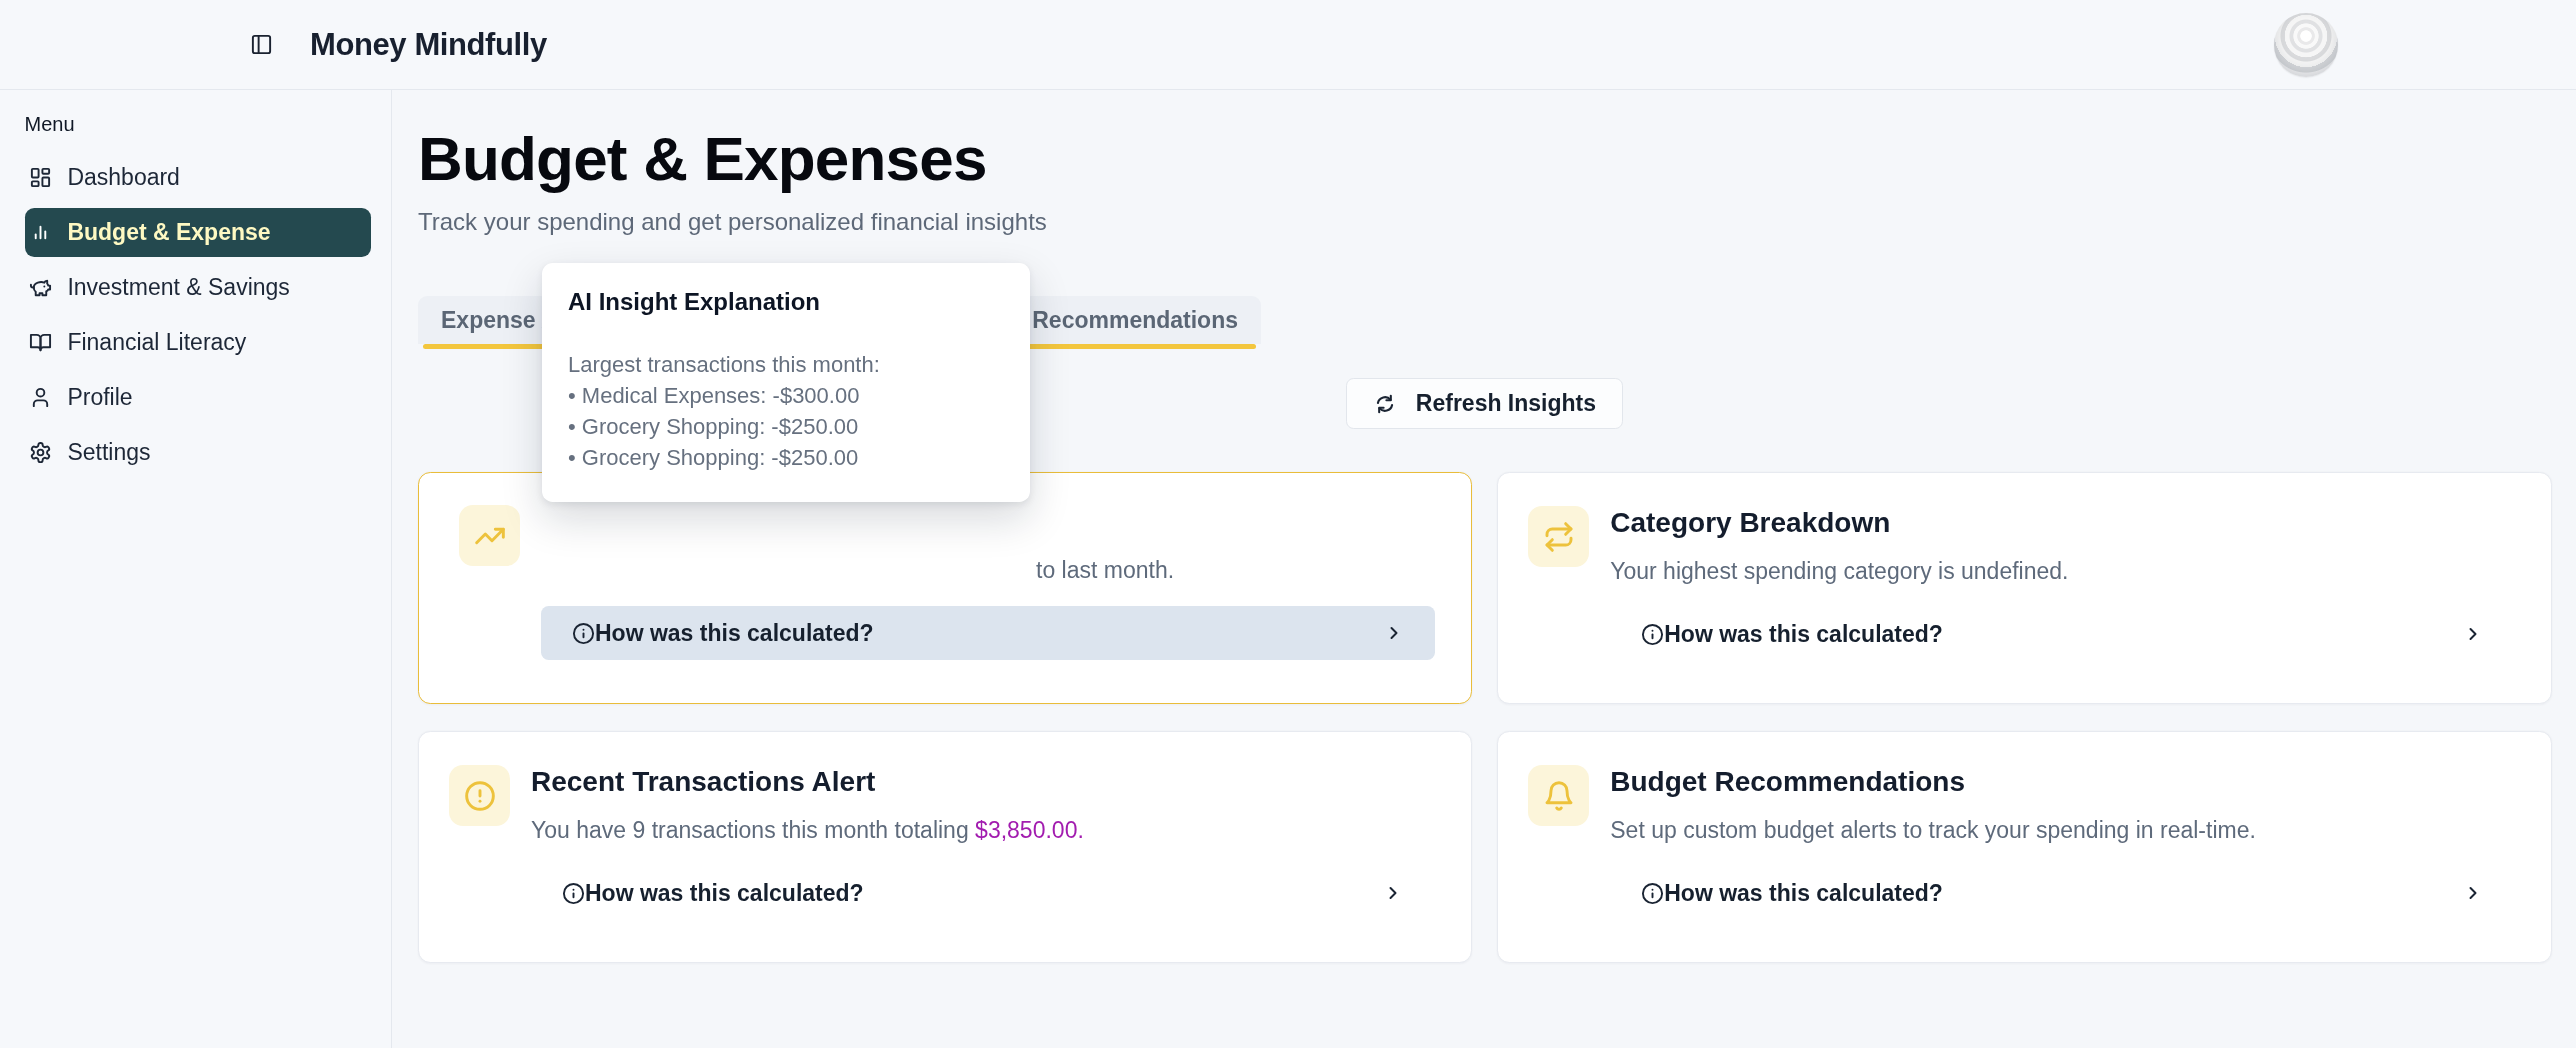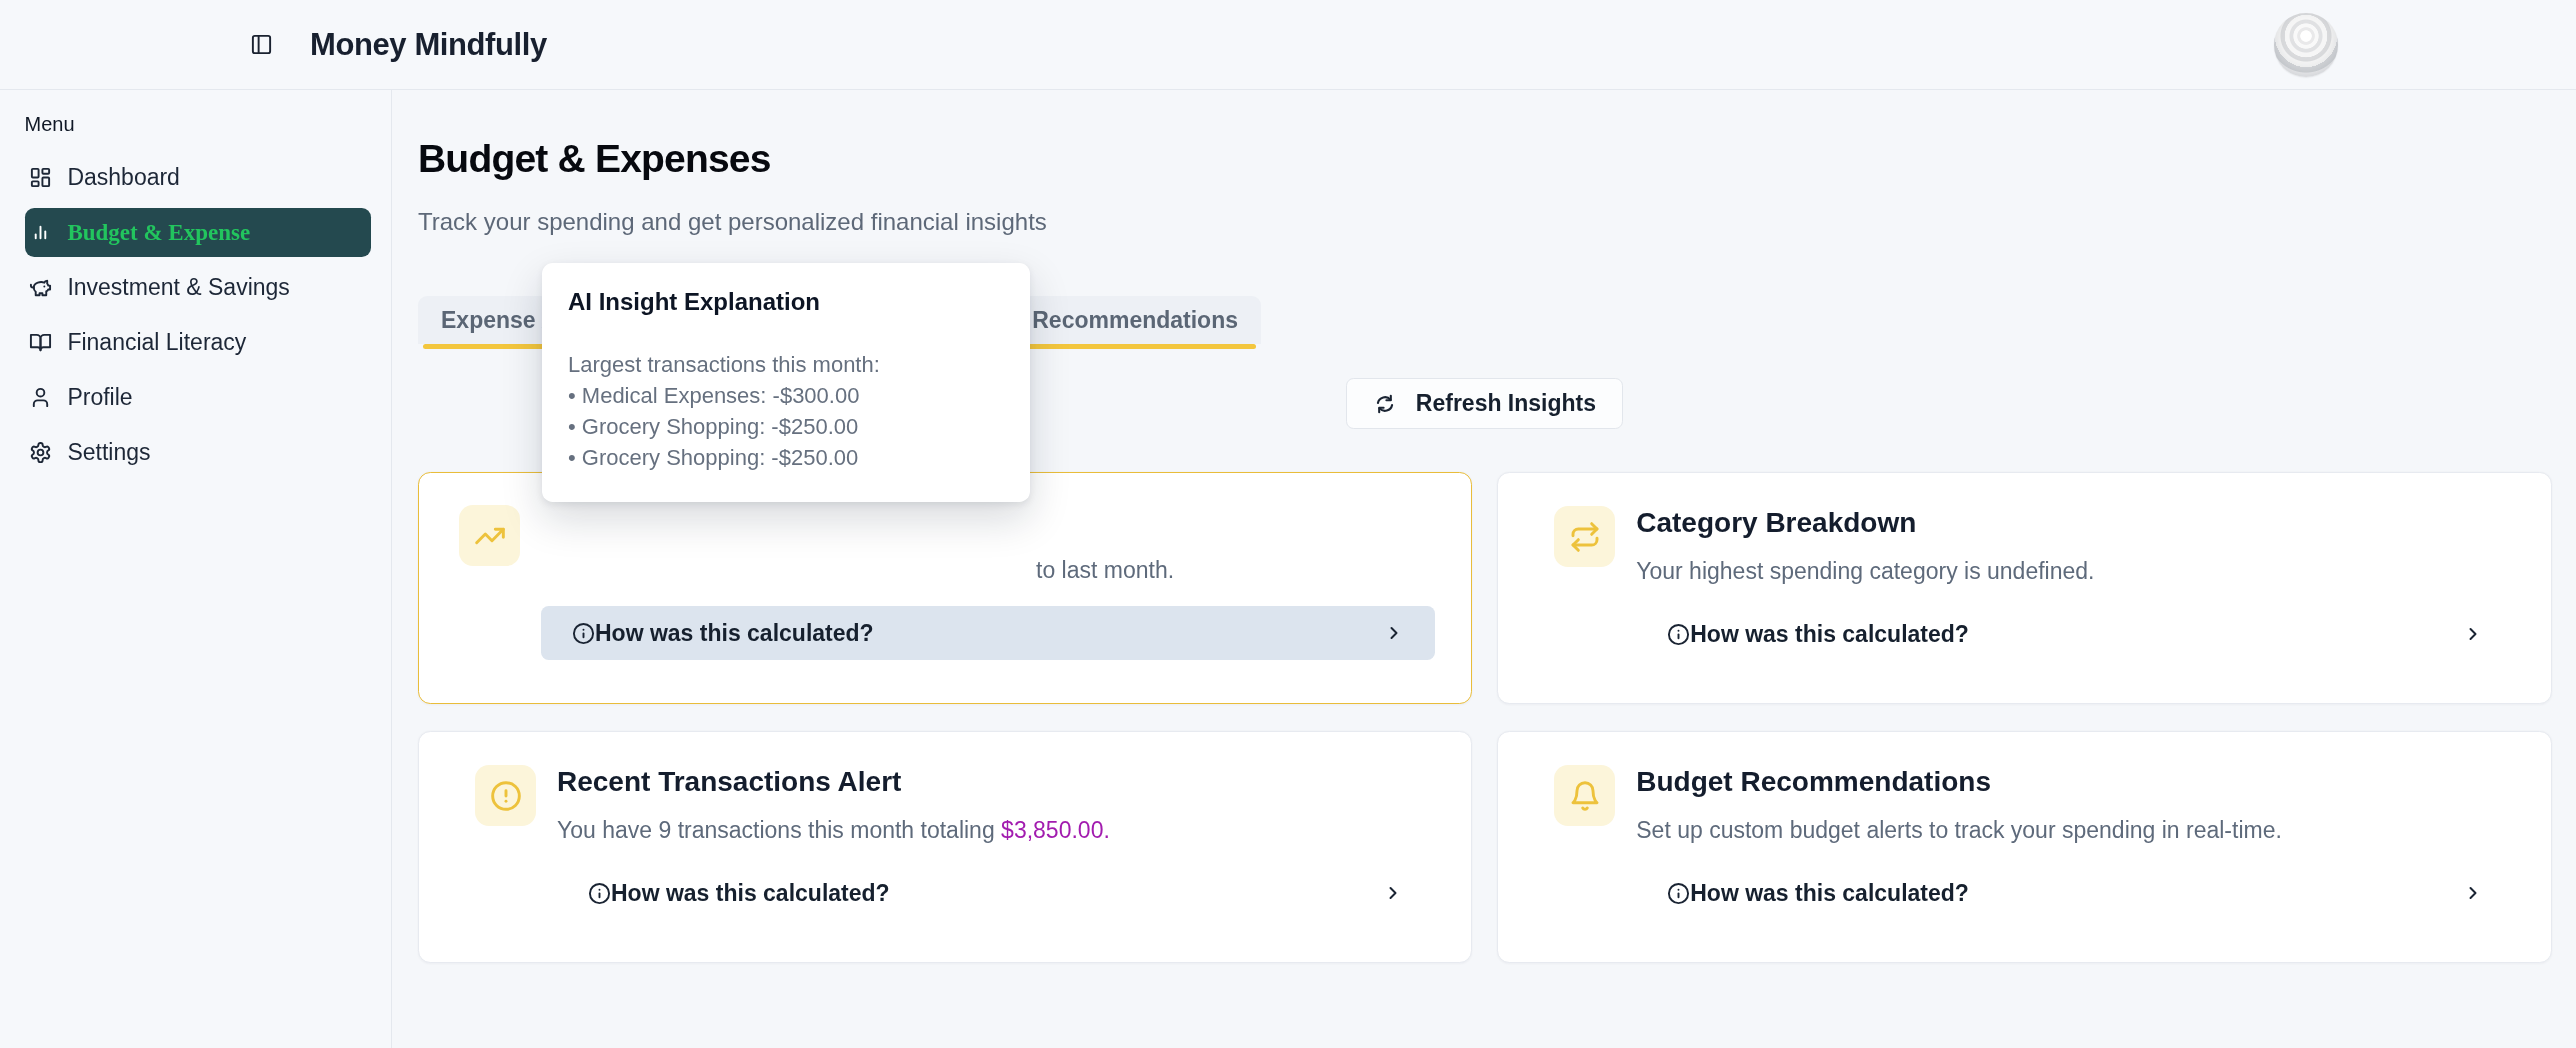--- a/index.html
+++ b/index.html
@@ -47,30 +47,29 @@
   }
   .menu-label { font-size:20px; font-weight:400; color:#101826; line-height:23px; }
   .nav { margin-top:17px; display:flex; flex-direction:column; gap:6.1px; }
   .nav-item {
     display:flex; align-items:center; gap:15.3px; height:49px;
     border-radius:9.2px; padding:0 12.3px 0 4.6px; cursor:pointer;
     font-size:23px; color:#1d2737; background:transparent; border:none; text-align:left;
   }
   .nav-item .nav-icon { color:#1d2737; flex:none; }
   .nav-item.active {
-    background:#24494f; color:#22c55e; font-weight:700;
+    background:#24494f; color:#fef9c3; font-weight:700;
     margin-right:8px;
-    font-family:Liberation Serif, serif;
   }
   .nav-item.active .nav-icon { color:#ffffff; }
 
   
   .main { flex:1; padding:0 24.5px 0 26px; position:relative; }
   .page-title {
-    margin-top:38px; font-size:39px; font-weight:800;
+    margin-top:38px; font-size:62px; font-weight:800;
     letter-spacing:-0.8px; color:#07090f; line-height:61px;
   }
   .page-subtitle { margin-top:17px; font-size:24px; color:#5d6878; line-height:32px; }
 
   .tabbar-wrap { margin-top:58px; width:843px; }
   .tabbar {
     height:48px; background:#edf0f5; border-radius:9.2px 9.2px 0 0;
     display:flex; align-items:center; justify-content:space-between;
   }
   .tab {
@@ -93,21 +92,21 @@
   }
   .refresh-btn .ricon { color:#1a2433; }
 
   
   .cards {
     margin-top:43px; display:grid;
     grid-template-columns:1fr 1fr; column-gap:25px; row-gap:27px;
   }
   .card {
     background:#ffffff; border:0.8px solid #e7eaf0; border-radius:12.3px;
-    padding:33px 37px 41px 56px; display:flex; gap:21px; height:232px;
+    padding:33px 37px 41px 30px; display:flex; gap:21px; height:232px;
     box-shadow:0 0.8px 2.3px rgba(16,24,40,.04);
   }
   .card.accent { border:1.5px solid #e9bd3a; padding:32px 36px 40px 40px; }
   .icon-box {
     flex:none; width:61px; height:61px; border-radius:14px;
     background:#fcf5da; color:#edc23c;
     display:flex; align-items:center; justify-content:center;
   }
   .card-body { flex:1; min-width:0; }
   .card-title { font-size:28px; font-weight:700; color:#141d2d; line-height:34px; }

